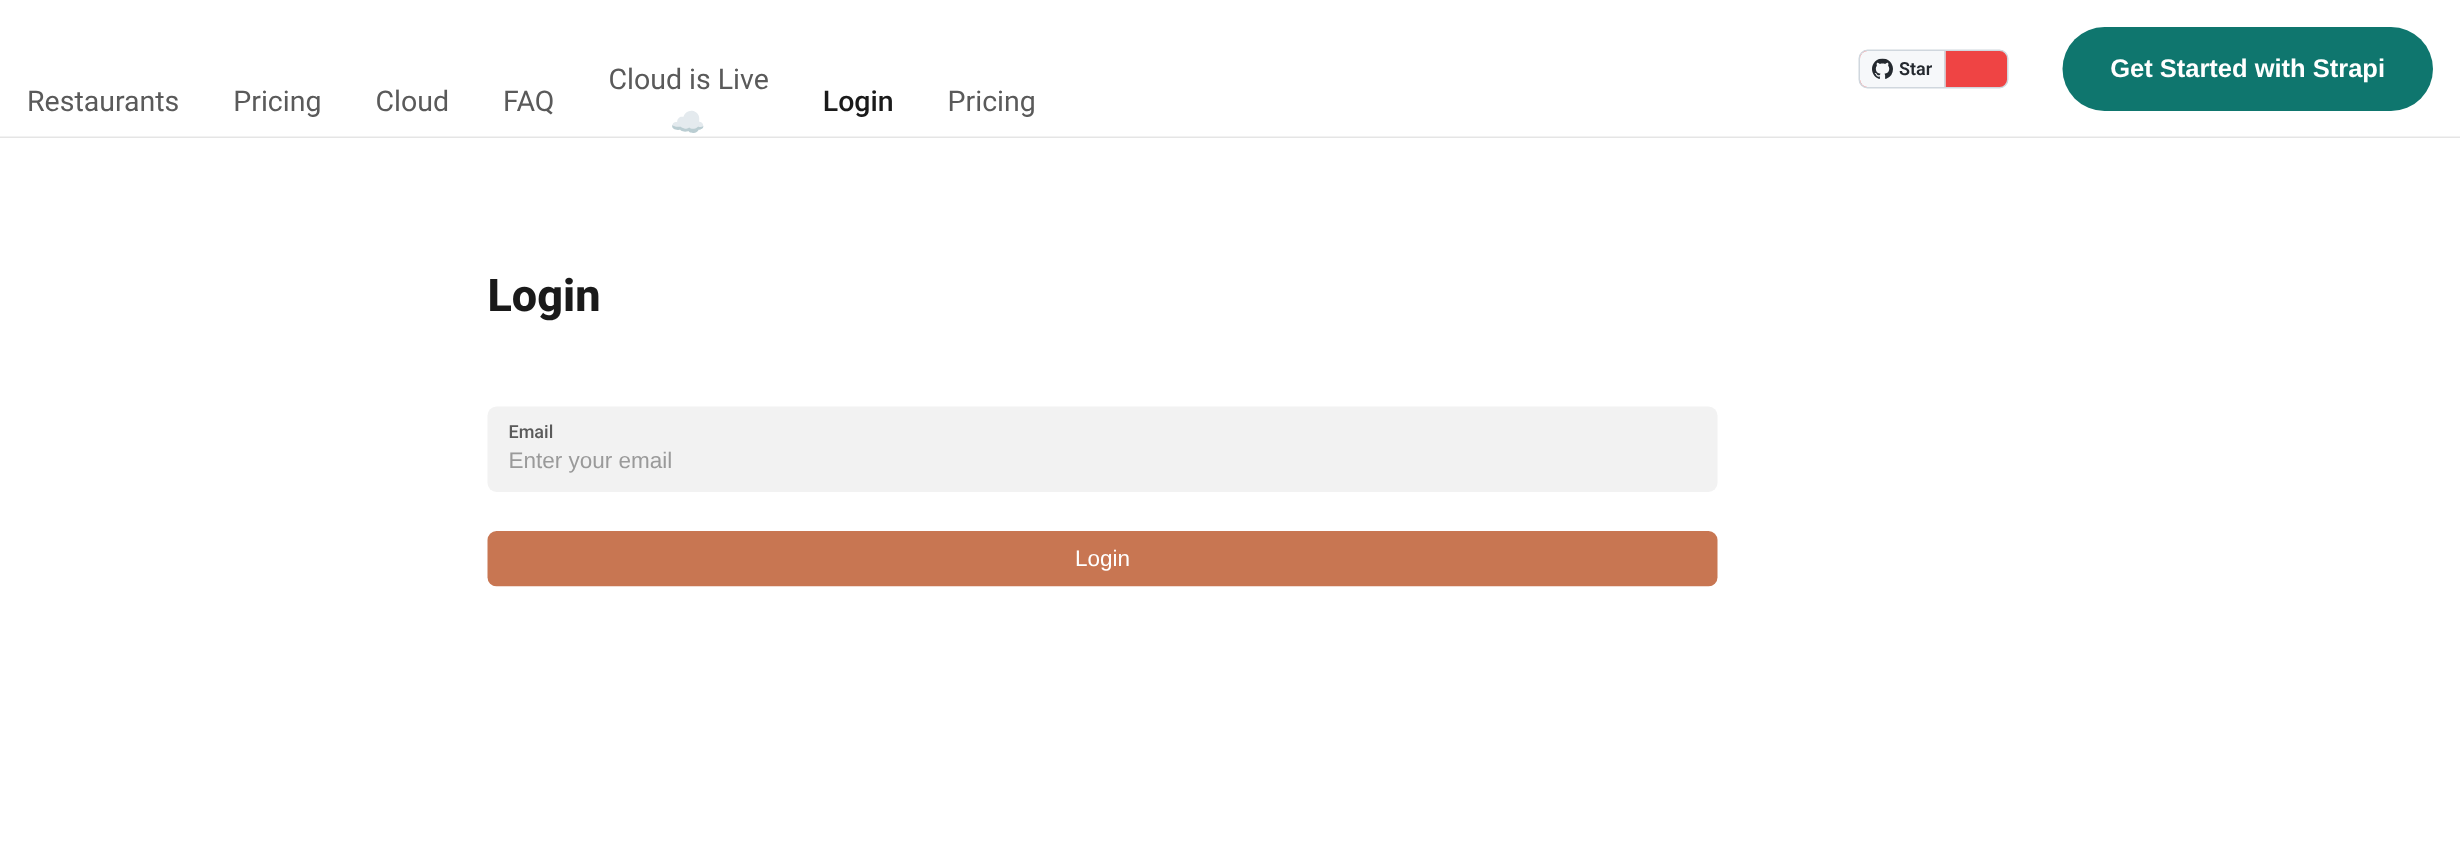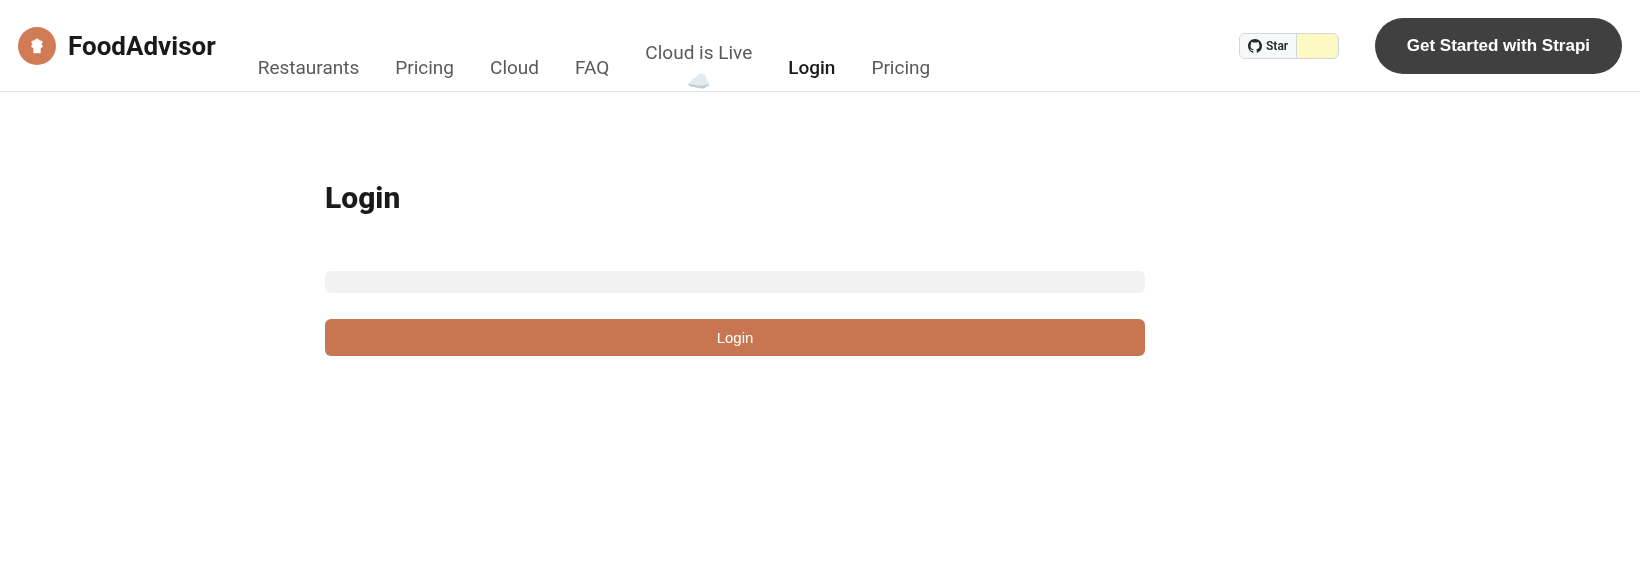--- a/index.html
+++ b/index.html
@@ -69,21 +69,21 @@
       gap: 36px;
     }
     .github-widget {
       display: inline-flex;
       align-items: stretch;
       border: 1px solid #d0d7de;
       border-radius: 6px;
       overflow: hidden;
       height: 26px;
       font-size: 12px;
-      background: #fef9c3;
+      background: #ef4444;
     }
     .gh-btn {
       display: inline-flex;
       align-items: center;
       gap: 4px;
       padding: 0 8px;
       background: #f6f8fa;
       border-right: 1px solid #d0d7de;
       cursor: pointer;
       font-weight: 600;
@@ -92,21 +92,21 @@
     .gh-count {
       display: inline-flex;
       align-items: center;
       padding: 0 10px;
       font-weight: 600;
       color: #24292f;
       cursor: pointer;
       margin-top: 32px;
     }
     .cta-btn {
-      background: #404040;
+      background: #0f766e;
       color: #fff;
       font-size: 17px;
       font-weight: 600;
       padding: 18px 32px;
       border: none;
       border-radius: 999px;
       cursor: pointer;
     }
     .main {
       max-width: 820px;
@@ -158,32 +158,20 @@
     }
     .gh-icon {
       width: 14px;
       height: 14px;
     }
   </style>
 </head>
 <body>
 
 <header class="header">
-  <div class="brand">
-    <div class="logo">
-      <svg viewBox="0 0 24 24" width="22" height="22" fill="none" stroke="white" stroke-width="1.8">
-        <path d="M7 10c0-2.8 2.2-5 5-5s5 2.2 5 5c0 .7-.1 1-.1 1H7.1S7 10.7 7 10z" fill="white" stroke="none"></path>
-        <path d="M6 11h12v2c0 .5-.5 1-1 1h-1v5c0 .5-.5 1-1 1H9c-.5 0-1-.5-1-1v-5H7c-.5 0-1-.5-1-1v-2z" fill="white" stroke="none"></path>
-        <circle cx="8" cy="8" r="1.2" fill="white"></circle>
-        <circle cx="16" cy="8" r="1.2" fill="white"></circle>
-        <circle cx="12" cy="6" r="1.2" fill="white"></circle>
-      </svg>
-    </div>
-    <span class="brand-name">FoodAdvisor</span>
-  </div>
 
   <nav class="nav">
     <a class="nav-item">Restaurants</a>
     <a class="nav-item">Pricing</a>
     <a class="nav-item">Cloud</a>
     <a class="nav-item">FAQ</a>
     <a class="nav-item cloud">
       <span>Cloud is Live</span>
       <span>☁️</span>
     </a>
@@ -204,18 +192,20 @@
 
     <button class="cta-btn">Get Started with Strapi</button>
   </div>
 </header>
 
 <main class="main">
   <h1 class="page-title">Login</h1>
 
   <form>
     <div class="field">
+      <label class="field-label">Email</label>
+      <input class="field-input" type="email" placeholder="Enter your email" style="">
     </div>
 
 
     <button type="submit" class="submit-btn">Login</button>
   </form>
 </main>
 
 </body></html>

